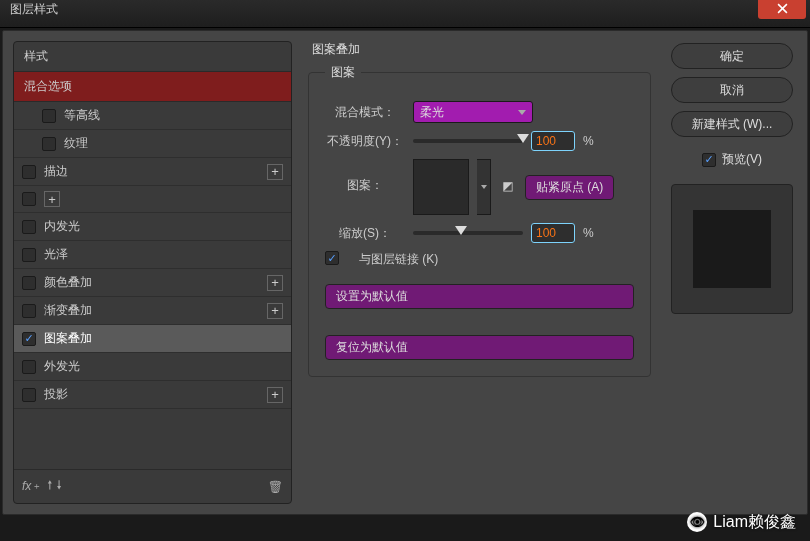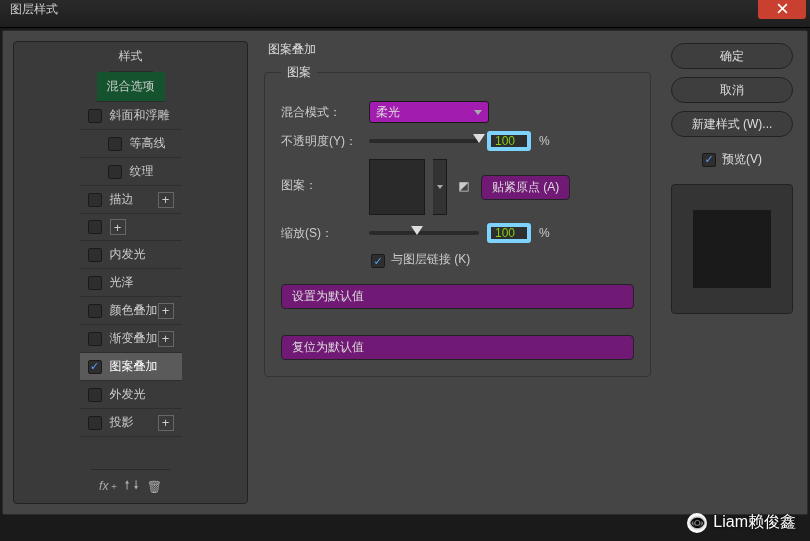--- a/index.html
+++ b/index.html
@@ -2,62 +2,62 @@
 <html><head>
 <meta charset="utf-8">
 <style>
   * { box-sizing: border-box; margin: 0; padding: 0; font-family: "Microsoft YaHei", "SimSun", sans-serif; }
   body { background: #1a1a1a; width: 810px; height: 541px; overflow: hidden; position: relative; }
   .titlebar { height: 28px; background: linear-gradient(#2a2a2a,#1e1e1e); display: flex; align-items: center; padding: 0 4px 9px 10px; border-bottom: 1px solid #000; }
   .titlebar-text { color: #ccc; font-size: 12px; flex: 1; }
   .close-btn { width: 48px; height: 22px; background: #c94030; color: #fff; display: flex; align-items: center; justify-content: center; border-radius: 0 0 3px 3px; margin-top: -2px; cursor: pointer; }
   .close-btn svg { stroke: #fff; }
   .content { display: flex; height: 485px; background: #454545; border: 1px solid #2a2a2a; margin: 2px; border-radius: 2px; }
-  .sidebar { width: 235px; background: #3a3a3a; border: 1px solid #222; margin: 10px 0 10px 10px; border-radius: 4px; display: flex; flex-direction: column; overflow: hidden; align-items: center; }
+  .sidebar { width: 279px; background: #3a3a3a; border: 1px solid #222; margin: 10px 0 10px 10px; border-radius: 4px; display: flex; flex-direction: column; overflow: hidden; }
   .side-header { padding: 6px 10px; font-size: 12px; color: #ccc; border-bottom: 1px solid #2a2a2a; }
-  .side-header.sub { background: #14532d; }
+  .side-header.sub { background: #7f1d1d; }
   .side-item { display: flex; align-items: center; padding: 5px 8px; font-size: 12px; color: #ccc; border-bottom: 1px solid #2e2e2e; cursor: pointer; }
   .side-item .chk { width: 14px; height: 14px; border: 1px solid #1a1a1a; background: #2e2e2e; border-radius: 2px; margin-right: 8px; display: flex; align-items: center; justify-content: center; }
   .side-item.checked .chk::after { content: "✓"; color: #59a0ff; font-size: 11px; }
   .side-item .lbl { flex: 1; }
   .side-item .plus { width: 16px; height: 16px; border: 1px solid #666; display: flex; align-items: center; justify-content: center; color: #ccc; font-size: 13px; background: #3a3a3a; }
   .side-item.indent { padding-left: 28px; }
   .side-item.selected { background: #5a5a5a; color: #fff; }
   .side-footer { margin-top: auto; display: flex; align-items: center; padding: 6px 8px; gap: 4px; border-top: 1px solid #2a2a2a; }
   .side-footer .ficon { color: #aaa; font-size: 12px; cursor: pointer; }
   .side-footer .spacer { flex: 1; }
   .main { flex: 1; padding: 10px 16px; color: #ccc; font-size: 12px; }
   .section-title { font-size: 12px; color: #ddd; margin: 0 0 6px 4px; }
   fieldset { border: 1px solid #333; border-radius: 4px; padding: 12px 16px 16px; }
   legend { padding: 0 6px; color: #ddd; font-size: 12px; }
   .row { display: flex; align-items: center; margin: 8px 0; gap: 8px; }
-  .row-label { width: 80px; text-align: left; color: #ccc; }
+  .row-label { width: 80px; text-align: center; color: #ccc; }
   .dropdown { width: 120px; height: 22px; background: #a21caf; border: 1px solid #1a1a1a; border-radius: 3px; display: flex; align-items: center; padding: 0 6px; color: #ddd; position: relative; cursor: pointer; }
   .dropdown::after { content: ""; position: absolute; right: 6px; border-left: 4px solid transparent; border-right: 4px solid transparent; border-top: 5px solid #aaa; }
   .slider { flex: 1; max-width: 110px; height: 4px; background: #2a2a2a; border-radius: 2px; position: relative; }
   .slider .thumb { position: absolute; top: -5px; width: 0; height: 0; border-left: 6px solid transparent; border-right: 6px solid transparent; border-top: 9px solid #ddd; }
-  .numbox { width: 44px; height: 20px; background: #2e2e2e; border: 4px solid #7dd3fc; border-radius: 3px; color: #84cc16; padding: 0 4px; display: flex; align-items: center; }
+  .numbox { width: 44px; height: 20px; background: #2e2e2e; border: 1px solid #7dd3fc; border-radius: 3px; color: #f97316; padding: 0 4px; display: flex; align-items: center; }
   .unit { color: #ccc; }
   .swatch { width: 56px; height: 56px; background: #2a2a2a; border: 1px solid #1a1a1a; }
   .swatch-dd { width: 14px; height: 56px; background: #333; border: 1px solid #1a1a1a; border-left: none; display: flex; align-items: center; justify-content: center; }
   .swatch-dd::after { content: ""; border-left: 3px solid transparent; border-right: 3px solid transparent; border-top: 4px solid #aaa; }
   .snap { width: 18px; height: 18px; color: #ccc; display: flex; align-items: center; justify-content: center; }
   .btn-flat { background: #701a75; border: 1px solid #222; border-radius: 4px; padding: 3px 10px; color: #ddd; font-size: 12px; cursor: pointer; }
-  .checkbox-inline { display: flex; align-items: flex-end; gap: 6px; margin-left: 90px; }
+  .checkbox-inline { display: flex; align-items: flex-start; gap: 20px; }
   .checkbox-inline .chk2 { width: 14px; height: 14px; border: 1px solid #1a1a1a; background: #2e2e2e; border-radius: 2px; display: flex; align-items: center; justify-content: center; }
   .checkbox-inline.checked .chk2::after { content: "✓"; color: #59a0ff; font-size: 11px; }
   .btn-row { display: flex; gap: 26px; justify-content: flex-start; margin-top: 16px; flex-direction: column; }
   .right-col { width: 140px; padding: 12px 14px 12px 4px; display: flex; flex-direction: column; gap: 8px; }
   .rbtn { background: #3e3e3e; border: 1px solid #222; border-radius: 14px; height: 26px; color: #ddd; font-size: 12px; display: flex; align-items: center; justify-content: center; cursor: pointer; }
   .preview-row { display: flex; align-items: center; gap: 6px; justify-content: center; margin-top: 6px; color: #ddd; font-size: 12px; }
   .preview-row .chk2 { width: 14px; height: 14px; border: 1px solid #1a1a1a; background: #2e2e2e; border-radius: 2px; display: flex; align-items: center; justify-content: center; }
   .preview-row.checked .chk2::after { content: "✓"; color: #59a0ff; font-size: 11px; }
   .preview-box { margin-top: 8px; border: 1px solid #222; background: #343434; height: 130px; border-radius: 4px; display: flex; align-items: center; justify-content: center; }
   .preview-inner { width: 78px; height: 78px; background: #1a1a1a; }
-  .watermark { position: absolute; right: 14px; bottom: 8px; color: #fff; font-size: 16px; display: flex; align-items: flex-end; gap: 6px; font-weight: 500; text-shadow: 0 0 3px #000; }
+  .watermark { position: absolute; right: 14px; bottom: 8px; color: #fff; font-size: 16px; display: flex; align-items: flex-start; gap: 6px; font-weight: 500; text-shadow: 0 0 3px #000; }
   .wm-icon { width: 20px; height: 20px; background: #fff; border-radius: 50%; display: inline-flex; align-items: center; justify-content: center; color: #000; font-size: 10px; font-weight: bold; position: relative; }
   .wm-icon::before { content: "👁"; font-size: 12px; }
 </style>
 </head>
 <body>
 
 <div class="titlebar">
   <span class="titlebar-text">图层样式</span>
   <div class="close-btn">
     <svg width="11" height="11" viewBox="0 0 10 10">
@@ -65,24 +65,20 @@
       </svg>
   </div>
 </div>
 
 <div class="content">
 
   <div class="sidebar">
     <div class="side-header">样式</div>
     <div class="side-header sub">混合选项</div>
     <div id="sidebar-items">
-        <div class="side-item">
-          <span class="chk"></span>
-    <span class="lbl">斜面和浮雕</span>
-    </div>
         <div class="side-item indent">
           <span class="chk"></span>
     <span class="lbl">等高线</span>
     </div>
         <div class="side-item indent">
           <span class="chk"></span>
     <span class="lbl">纹理</span>
     </div>
         <div class="side-item">
           <span class="chk"></span>

